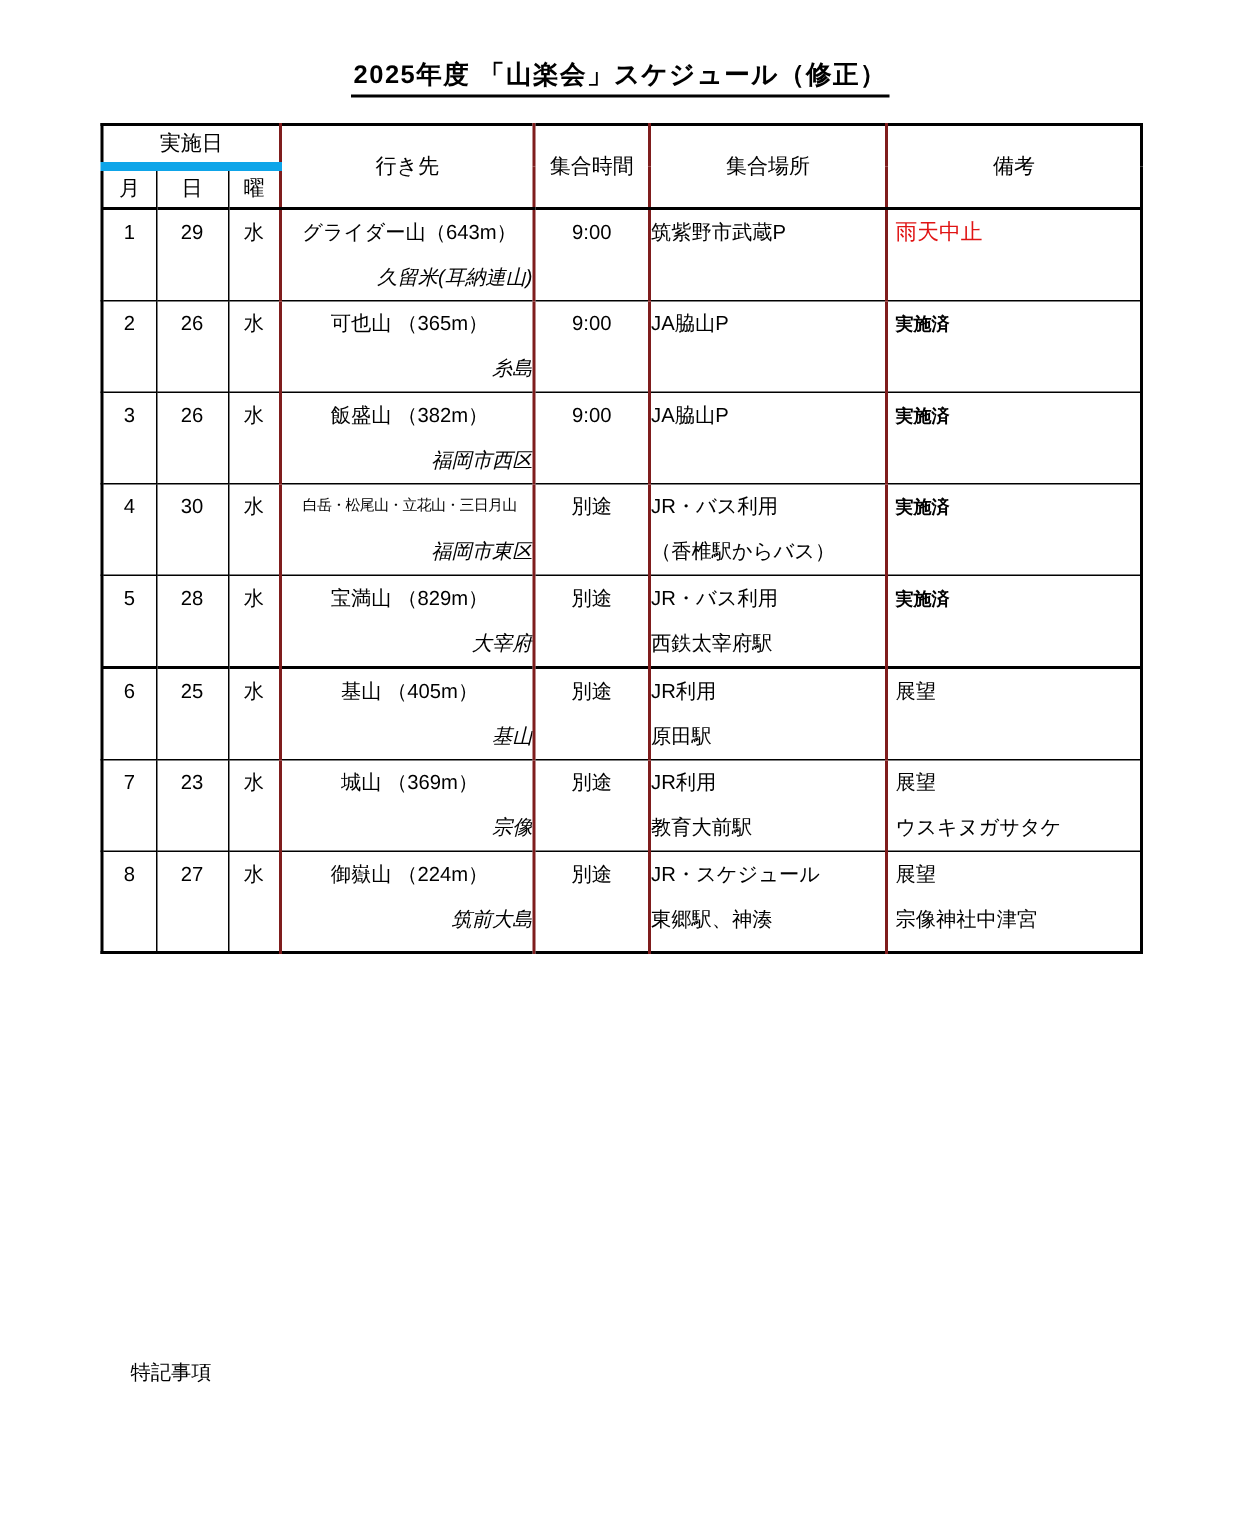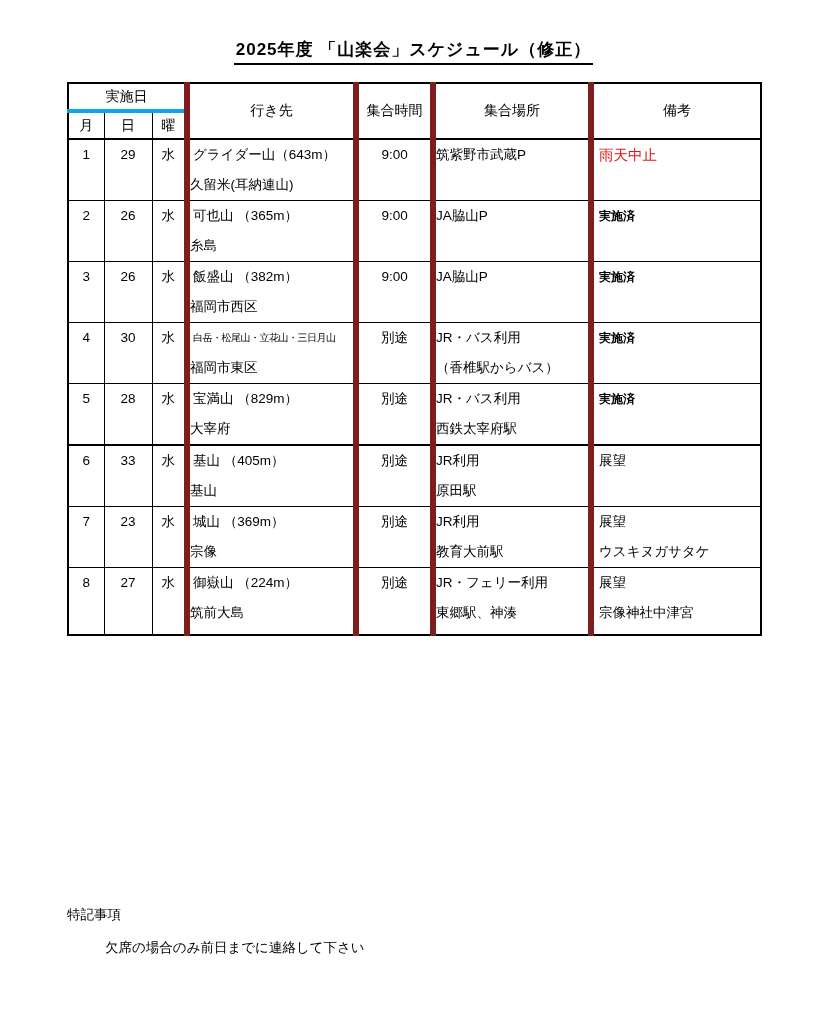--- a/index.html
+++ b/index.html
@@ -29,45 +29,45 @@
   }
   .sched th, .sched td {
     border: 1px solid #000;
     font-weight: normal;
     vertical-align: top;
     overflow: hidden;
   }
   
   .sched .bl-thin  { border-left: 1px solid #909090; }
   
-  .sched .bl-thick { border-left: 6px solid #7f1d1d; }
+  .sched .bl-thick { border-left: 2px solid #7f1d1d; }
   
   .sched .hb { border-bottom: 2px solid #000; }
   .sched tr.hrow th { font-size: 14px; text-align: center; vertical-align: middle; }
   .sched tr.hrow1 { height: 28px; }
   .sched tr.hrow2 { height: 28px; }
-  .sched th.h-dategroup { border-bottom: 4px solid #0ea5e9; }
+  .sched th.h-dategroup { border-bottom: 6px solid #0ea5e9; }
 
   .sched tr.data { height: 60px; }
   .sched tr.data.last { height: 67px; }
   .sched tr.thick-top td { border-top: 2.5px solid #000; }
 
   .ln { height: 30px; line-height: 30px; white-space: nowrap; }
   .c-month .ln, .c-day .ln, .c-wd .ln, .c-time .ln { text-align: center; }
-  .c-dest .ln1 { text-align: left; padding-left: 3px; }
-  .c-dest .ln2 { text-align: left; }
+  .c-dest .ln1 { text-align: center; padding-left: 3px; }
+  .c-dest .ln2 { text-align: right; font-style: italic; }
   .c-place .ln { text-align: left; }
   .c-note .ln { text-align: left; padding-left: 5px; }
   .small-text { font-size: 10px; letter-spacing: -0.5px; }
   .note-bold .ln1 { font-weight: bold; font-size: 12px; }
   .note-red .ln1 { font-weight: normal; font-size: 14.5px; color: var(--alert, #e01414); }
 
   
   .notes { position: absolute; left: 67px; top: 898px; font-size: 13.5px; }
-  .notes .n-line { line-height: 33px; white-space: nowrap; }
+  .notes .n-line { line-height: 33px; white-space: nowrap; margin-left: 20px; }
   .notes .indent { padding-left: 38px; }
 </style>
 </head>
 <body>
 
 <div class="page">
 
   <div class="title-wrap">
     <span class="title-text">2025年度 「山楽会」スケジュール（修正）</span>
   </div>
@@ -229,21 +229,21 @@
             <div class="ln ln1">実施済</div>
             <div class="ln ln2"></div>
           </td>
     </tr>
 
     <tr class="data thick-top">
       <td class="c-month">
             <div class="ln ln1">6</div>
           </td>
       <td class="c-day bl-thin">
-            <div class="ln ln1">33</div>
+            <div class="ln ln1">25</div>
           </td>
       <td class="c-wd bl-thin">
             <div class="ln ln1">水</div>
           </td>
       <td class="c-dest bl-thick">
             <div class="ln ln1">基山 （405m）</div>
             <div class="ln ln2">基山</div>
           </td>
       <td class="c-time bl-thick">
             <div class="ln ln1">別途</div>
@@ -296,29 +296,28 @@
             <div class="ln ln1">水</div>
           </td>
       <td class="c-dest bl-thick">
             <div class="ln ln1">御嶽山 （224m）</div>
             <div class="ln ln2">筑前大島</div>
           </td>
       <td class="c-time bl-thick">
             <div class="ln ln1">別途</div>
           </td>
       <td class="c-place bl-thick">
-            <div class="ln ln1">JR・フェリー利用</div>
+            <div class="ln ln1">JR・スケジュール</div>
             <div class="ln ln2">東郷駅、神湊</div>
           </td>
       <td class="c-note bl-thick">
             <div class="ln ln1">展望</div>
             <div class="ln ln2">宗像神社中津宮</div>
           </td>
     </tr>
   </tbody>
     </table>
 
   <div class="notes">
     <div class="n-line">特記事項</div>
-    <div class="n-line indent">欠席の場合のみ前日までに連絡して下さい</div>
   </div>
 
 </div>
 
 </body></html>

